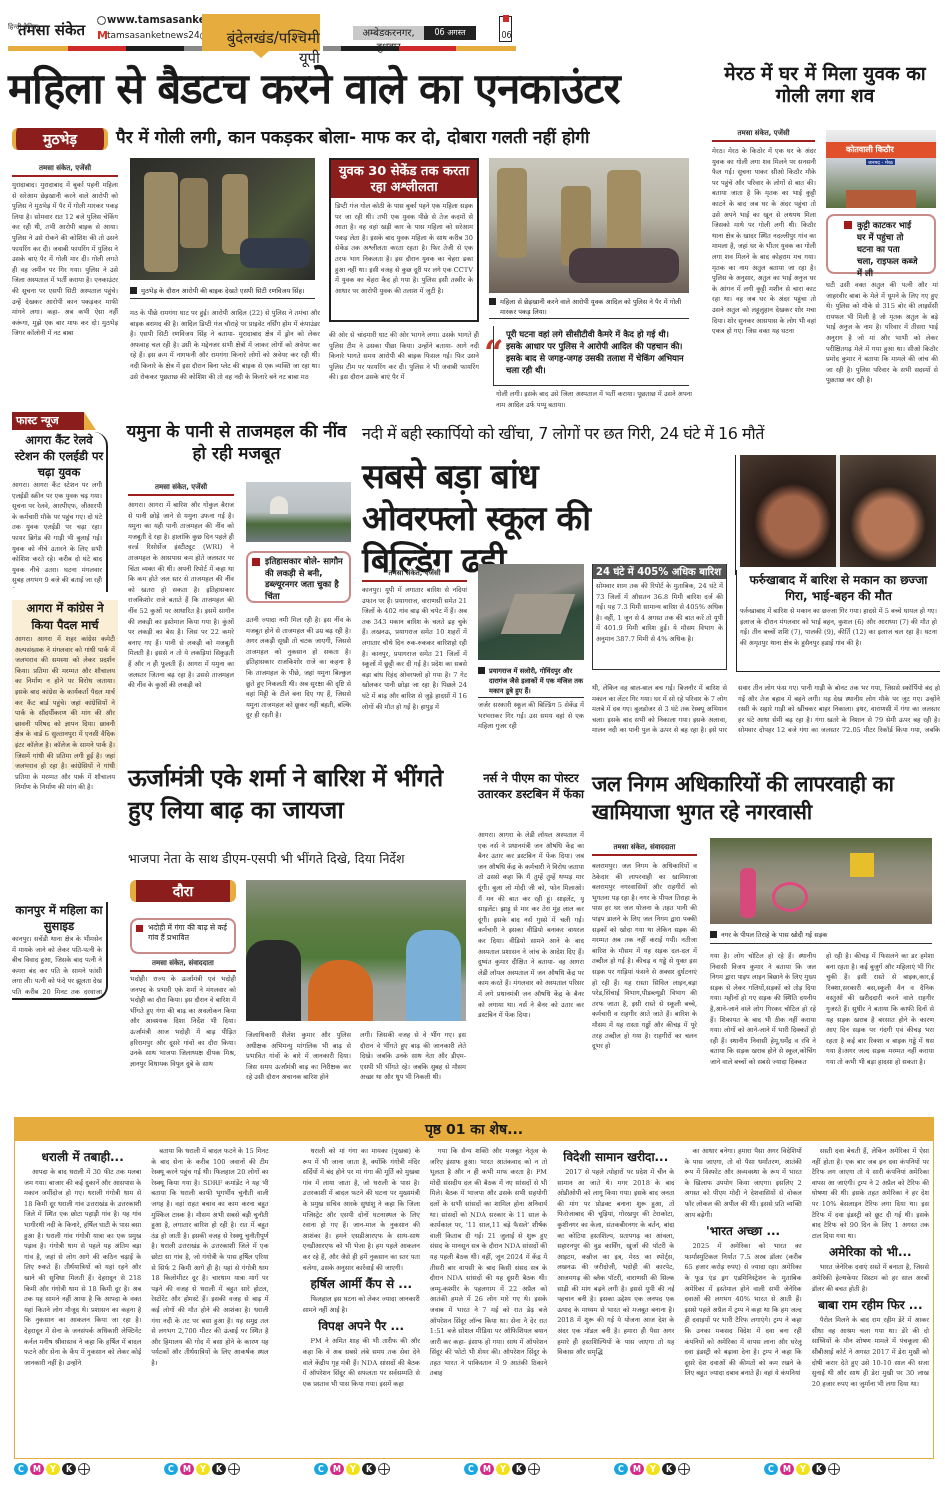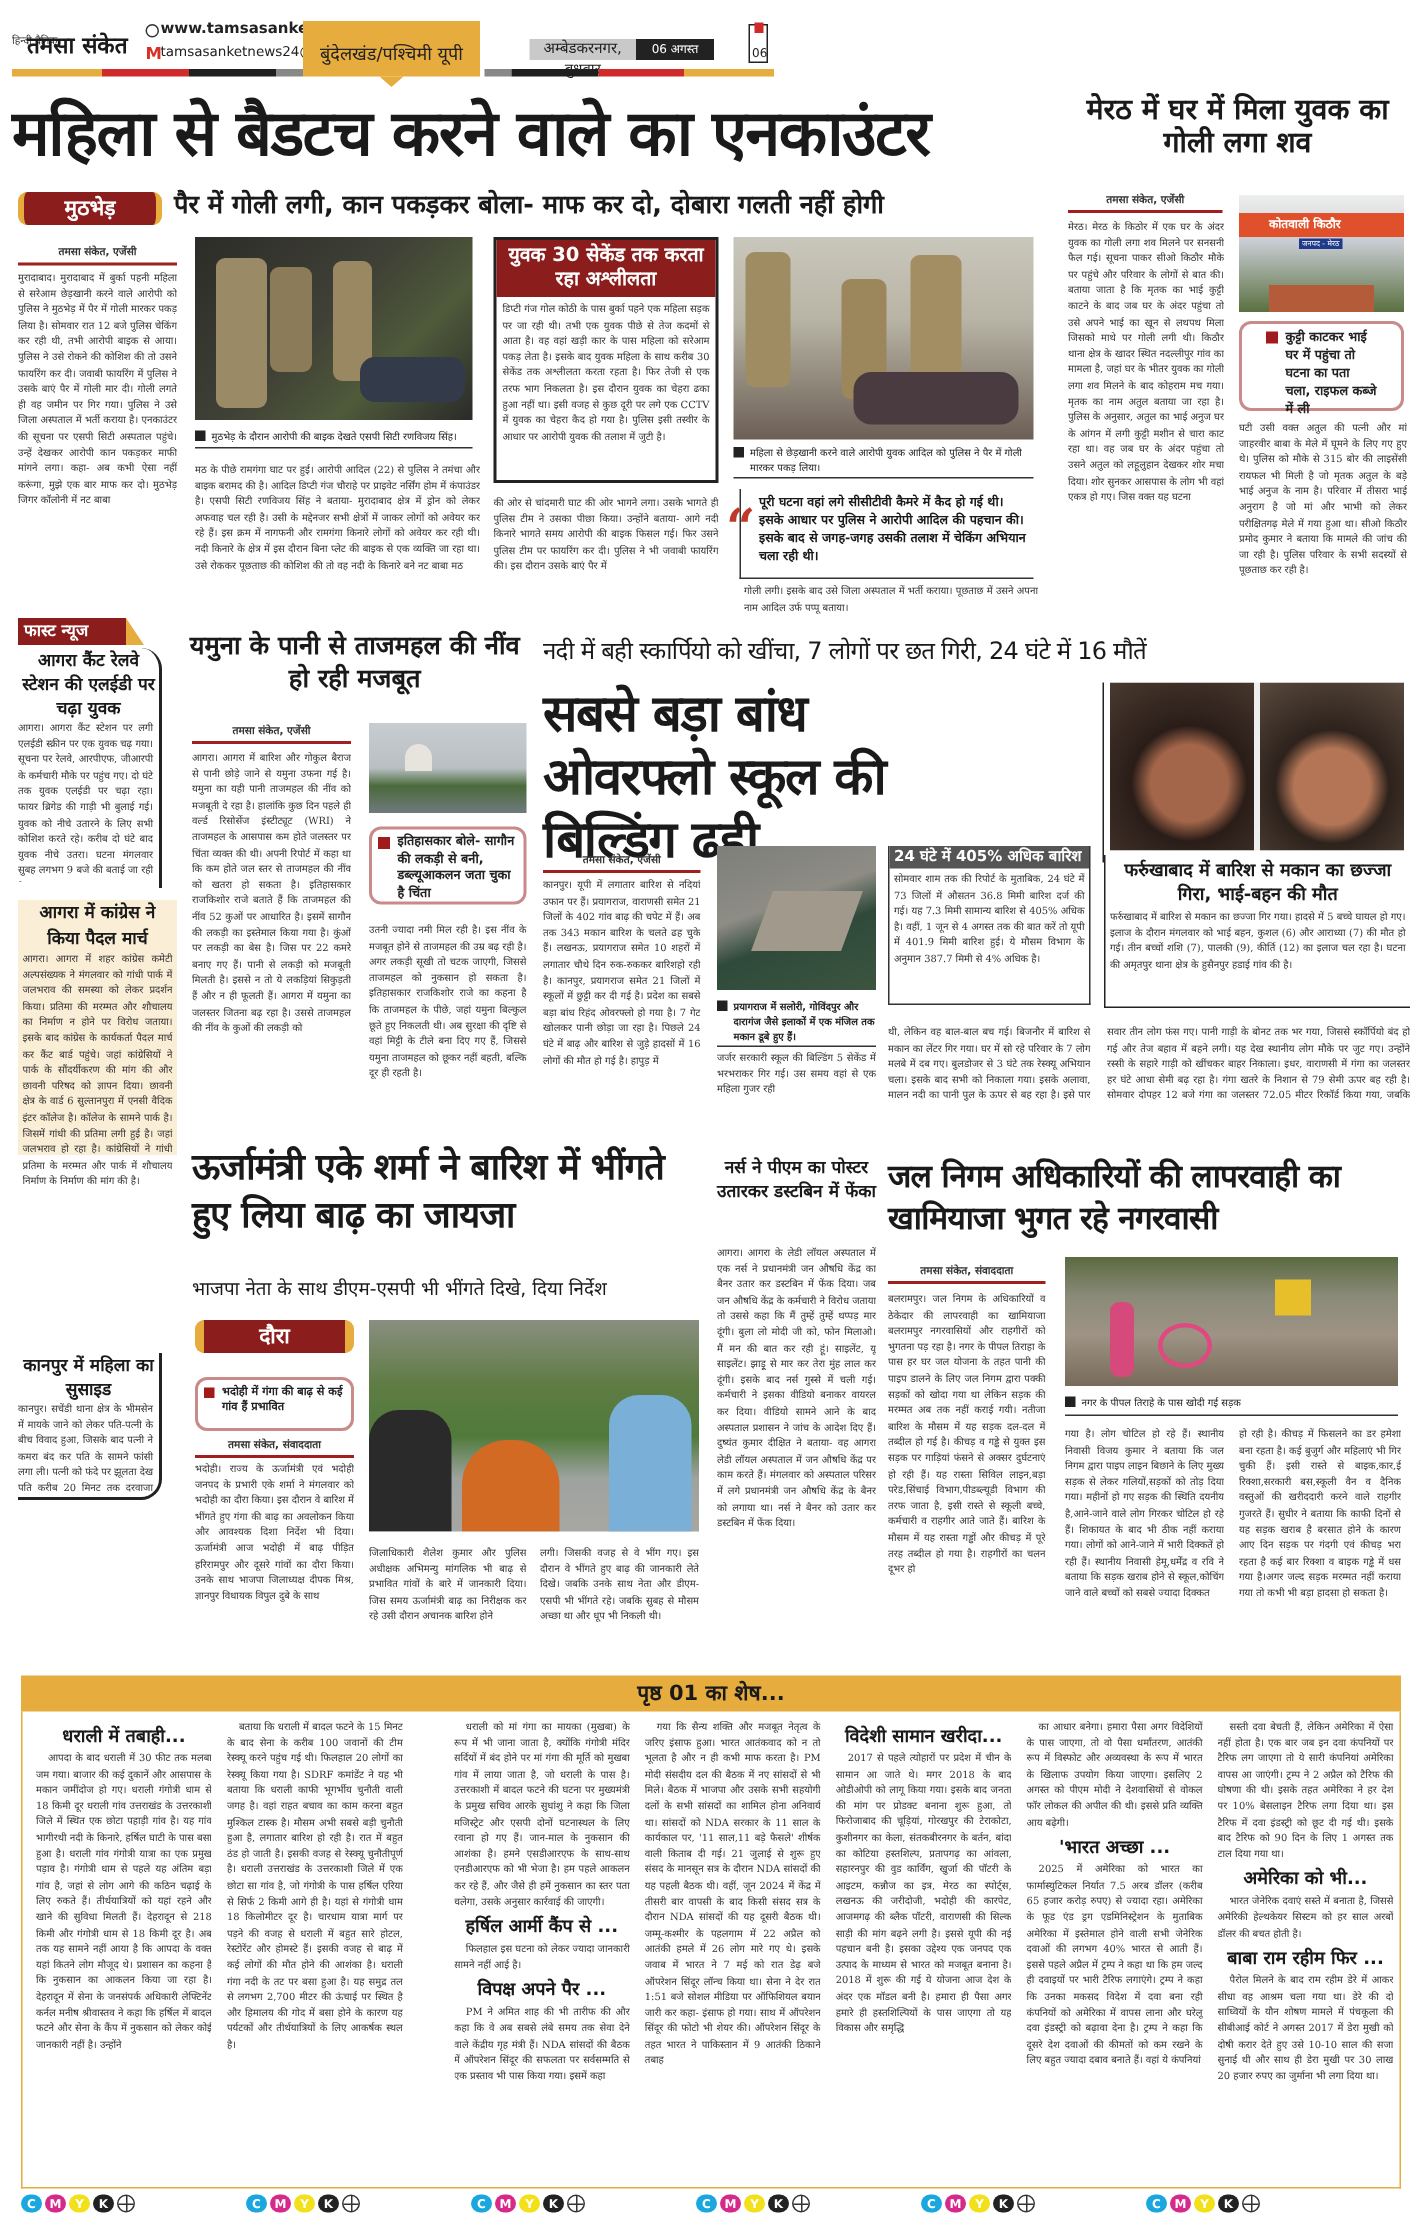--- a/index.html
+++ b/index.html
@@ -23,21 +23,21 @@
 
 <div class="abs" style="left:0;top:0;width:945px;height:52px">
   <div class="abs" style="left:8px;top:22px;font-size:7px;color:#333">हिन्दी दैनिक</div>
   <div class="abs hl" style="left:18px;top:22px;font-size:15px;color:#1a1a1a">तमसा संकेत</div>
   <div class="abs" style="left:97px;top:16px;width:9px;height:9px;border:1px solid #333;border-radius:50%"></div>
   <div class="abs" style="left:107px;top:14px;font-size:10px;color:#222;font-weight:bold">www.tamsasanket.com</div>
   <div class="abs" style="left:97px;top:29px;font-size:11px;font-weight:bold;color:#d93025">M</div>
   <div class="abs" style="left:107px;top:30px;font-size:9px;color:#222">tamsasanketnews24@gmail.com</div>
   <div class="abs" style="left:202px;top:14px;width:118px;height:37px;background:#e6ac3e"></div>
   <div class="abs" style="left:253px;top:51px;width:0;height:0;border-left:8px solid transparent;border-right:8px solid transparent;border-top:7px solid #e6ac3e"></div>
-  <div class="abs" style="left:202px;top:27px;width:118px;text-align:center;font-size:12px;color:#222">बुंदेलखंड/पश्चिमी यूपी</div>
+  <div class="abs" style="left:202px;top:27px;width:118px;text-align:right;font-size:15px;color:#222">बुंदेलखंड/पश्चिमी यूपी</div>
   <div class="abs" style="left:353px;top:26px;width:71px;height:14px;background:#c9c9c9;font-size:10px;line-height:14px;text-align:center">अम्बेडकरनगर, बुधवार</div>
   <div class="abs" style="left:424px;top:26px;width:52px;height:14px;background:#222;color:#fff;font-size:8px;line-height:14px;text-align:center">06 अगस्त 2025</div>
   <div class="abs" style="left:499px;top:16px;width:13px;height:26px;border:1px solid #222">
     <div style="position:absolute;left:3px;top:-2px;width:6px;height:7px;background:#d02a2a"></div>
     <div style="position:absolute;left:0;bottom:1px;width:13px;text-align:center;font-size:8px">06</div>
   </div>
   <div class="abs" style="left:8px;top:46px;width:194px;height:5px;display:flex">
     <div style="flex:60;background:#e6ac3e"></div>
       <div style="flex:58;background:#d02a2a"></div>
       <div style="flex:58;background:#1f1f1f"></div>
@@ -129,21 +129,21 @@
 </div>
 
 <div class="abs hl" style="left:124px;top:420px;width:225px;font-size:17px;text-align:center;line-height:22px">यमुना के पानी से ताजमहल की नींव हो रही मजबूत</div>
 <div class="abs byline" style="left:128px;top:482px;width:106px">तमसा संकेत, एजेंसी</div>
 <div class="abs body-text" style="left:128px;top:500px;width:106px;height:240px">आगरा। आगरा में बारिश और गोकुल बैराज से पानी छोड़े जाने से यमुना उफना गई है। यमुना का यही पानी ताजमहल की नींव को मजबूती दे रहा है। हालांकि कुछ दिन पहले ही वर्ल्ड रिसोर्सेज इंस्टीट्यूट (WRI) ने ताजमहल के आसपास कम होते जलस्तर पर चिंता व्यक्त की थी। अपनी रिपोर्ट में कहा था कि कम होते जल स्तर से ताजमहल की नींव को खतरा हो सकता है। इतिहासकार राजकिशोर राजे बताते हैं कि ताजमहल की नींव 52 कुओं पर आधारित है। इसमें सागौन की लकड़ी का इस्तेमाल किया गया है। कुंओं पर लकड़ी का बेस है। जिस पर 22 कमरे बनाए गए हैं। पानी से लकड़ी को मजबूती मिलती है। इससे न तो ये लकड़ियां सिकुड़ती हैं और न ही फूलती हैं। आगरा में यमुना का जलस्तर जितना बढ़ रहा है। उससे ताजमहल की नींव के कुओं की लकड़ी को</div>
 <div class="abs photo" style="left:246px;top:482px;width:105px;height:60px;background:linear-gradient(180deg,#c7ccd0 0%,#b9c0c4 50%,#4a6a3a 70%,#6f7a7d 100%)">
   <div style="position:absolute;left:24px;top:14px;width:18px;height:18px;background:#e6e4dc;border-radius:50% 50% 0 0"></div>
 </div>
 <div class="abs quote-box" style="left:246px;top:551px;width:105px;height:52px;font-size:8.5px;line-height:11.5px;padding:3px 4px">
   <span class="sq" style="width:8px;height:8px"></span>
-  <span>इतिहासकार बोले- सागौन की लकड़ी से बनी, डब्ल्यूआकलन जता चुका है चिंता</span>
+  <span>इतिहासकार बोले- सागौन की लकड़ी से बनी, डब्ल्यूरनगर जता चुका है चिंता</span>
 </div>
 <div class="abs body-text" style="left:246px;top:615px;width:105px;height:126px">उतनी ज्यादा नमी मिल रही है। इस नींव के मजबूत होने से ताजमहल की उम्र बढ़ रही है। अगर लकड़ी सूखी तो चटक जाएगी, जिससे ताजमहल को नुकसान हो सकता है। इतिहासकार राजकिशोर राजे का कहना है कि ताजमहल के पीछे, जहां यमुना बिल्कुल छूते हुए निकलती थी। अब सुरक्षा की दृष्टि से वहां मिट्टी के टीले बना दिए गए हैं, जिससे यमुना ताजमहल को छूकर नहीं बहती, बल्कि दूर ही रहती है।</div>
 
 <div class="abs hl" style="left:362px;top:425px;width:578px;font-size:16px;font-weight:normal;letter-spacing:-0.5px">नदी में बही स्कार्पियो को खींचा, 7 लोगों पर छत गिरी, 24 घंटे में 16 मौतें</div>
 <div class="abs hl" style="left:362px;top:455px;width:255px;font-size:34px;line-height:42px;letter-spacing:-1px">सबसे बड़ा बांध ओवरफ्लो स्कूल की बिल्डिंग ढही</div>
 <div class="abs byline" style="left:362px;top:568px;width:105px">तमसा संकेत, एजेंसी</div>
 <div class="abs body-text" style="left:362px;top:585px;width:105px;height:152px">कानपुर। यूपी में लगातार बारिश से नदियां उफान पर हैं। प्रयागराज, वाराणसी समेत 21 जिलों के 402 गांव बाढ़ की चपेट में हैं। अब तक 343 मकान बारिश के चलते ढह चुके हैं। लखनऊ, प्रयागराज समेत 10 शहरों में लगातार चौथे दिन रुक-रुककर बारिशहो रही है। कानपुर, प्रयागराज समेत 21 जिलों में स्कूलों में छुट्टी कर दी गई है। प्रदेश का सबसे बड़ा बांध रिहंद ओवरफ्लो हो गया है। 7 गेट खोलकर पानी छोड़ा जा रहा है। पिछले 24 घंटे में बाढ़ और बारिश से जुड़े हादसों में 16 लोगों की मौत हो गई है। हापुड़ में</div>
 <div class="abs photo" style="left:478px;top:564px;width:106px;height:96px;background:linear-gradient(160deg,#7d7f7a 0%,#8e8c85 40%,#2f4a3a 60%,#3b5540 100%)">
   <div style="position:absolute;left:30px;top:30px;width:60px;height:40px;background:#a19a8c;transform:skewX(-20deg)"></div>
 </div>
@@ -167,21 +167,21 @@
 </div>
 <div class="abs" style="left:736px;top:570px;width:204px;height:102px;border-left:1px solid #222;border-bottom:1px solid #222">
   <div class="hl" style="font-size:12px;text-align:center;line-height:16px;padding-top:2px">फर्रुखाबाद में बारिश से मकान का छज्जा गिरा, भाई-बहन की मौत</div>
   <div class="body-text" style="padding:2px 3px;height:56px">फर्रुखाबाद में बारिश से मकान का छज्जा गिर गया। हादसे में 5 बच्चे घायल हो गए। इलाज के दौरान मंगलवार को भाई बहन, कुशल (6) और आराध्या (7) की मौत हो गई। तीन बच्चों शशि (7), पालकी (9), कीर्ति (12) का इलाज चल रहा है। घटना की अमृतपुर थाना क्षेत्र के हुसैनपुर हडाई गांव की है।</div>
 </div>
 <div class="abs body-text" style="left:738px;top:683px;width:202px;height:54px">सवार तीन लोग फंस गए। पानी गाड़ी के बोनट तक भर गया, जिससे स्कॉर्पियो बंद हो गई और तेज बहाव में बहने लगी। यह देख स्थानीय लोग मौके पर जुट गए। उन्होंने रस्सी के सहारे गाड़ी को खींचकर बाहर निकाला। इधर, वाराणसी में गंगा का जलस्तर हर घंटे आधा सेमी बढ़ रहा है। गंगा खतरे के निशान से 79 सेमी ऊपर बह रही है। सोमवार दोपहर 12 बजे गंगा का जलस्तर 72.05 मीटर रिकॉर्ड किया गया, जबकि खतरे का निशान 71.26 मीटर है।</div>
 
 <div class="abs hl" style="left:128px;top:762px;width:342px;font-size:24px;line-height:32px;letter-spacing:-0.5px">ऊर्जामंत्री एके शर्मा ने बारिश में भींगते हुए लिया बाढ़ का जायजा</div>
 <div class="abs hl" style="left:128px;top:852px;width:342px;font-size:12.5px;font-weight:normal">भाजपा नेता के साथ डीएम-एसपी भी भींगते दिखे, दिया निर्देश</div>
 <div class="abs kicker" style="left:130px;top:880px;width:106px;height:22px;font-size:14px;line-height:22px;border-left:6px solid #e6ac3e;border-right:6px solid #e6ac3e">दौरा</div>
-<div class="abs quote-box" style="left:130px;top:918px;width:106px;height:36px;font-size:7.5px;line-height:10px;padding:3px 4px;font-weight:bold">
+<div class="abs quote-box" style="left:130px;top:918px;width:106px;height:36px;font-size:7.5px;line-height:10px;padding:3px 4px;font-weight:normal">
   <span class="sq" style="width:7px;height:7px"></span>
   <span>भदोही में गंगा की बाढ़ से कई गांव हैं प्रभावित</span>
 </div>
 <div class="abs byline" style="left:130px;top:958px;width:106px">तमसा संकेत, संवाददाता</div>
 <div class="abs body-text" style="left:130px;top:974px;width:106px;height:124px">भदोही। राज्य के ऊर्जामंत्री एवं भदोही जनपद के प्रभारी एके शर्मा ने मंगलवार को भदोही का दौरा किया। इस दौरान वे बारिश में भींगते हुए गंगा की बाढ़ का अवलोकन किया और आवश्यक दिशा निर्देश भी दिया। ऊर्जामंत्री आज भदोही में बाढ़ पीड़ित हरिरामपुर और दूसरे गांवों का दौरा किया। उनके साथ भाजपा जिलाध्यक्ष दीपक मिश्र, ज्ञानपुर विधायक विपुल दुबे के साथ</div>
 <div class="abs photo" style="left:246px;top:880px;width:220px;height:141px;background:linear-gradient(180deg,#8a8f80 0%,#5f7c45 30%,#507a3a 55%,#9ea3a0 75%,#a7a6a2 100%)">
   <div style="position:absolute;left:0;top:60px;width:55px;height:81px;background:#2a2a2a;border-radius:20px 20px 0 0"></div>
   <div style="position:absolute;left:62px;top:80px;width:65px;height:61px;background:#d26a23;border-radius:30px 30px 0 0"></div>
   <div style="position:absolute;left:160px;top:50px;width:55px;height:91px;background:#7ab0d8;border-radius:20px 20px 0 0"></div>
 </div>

